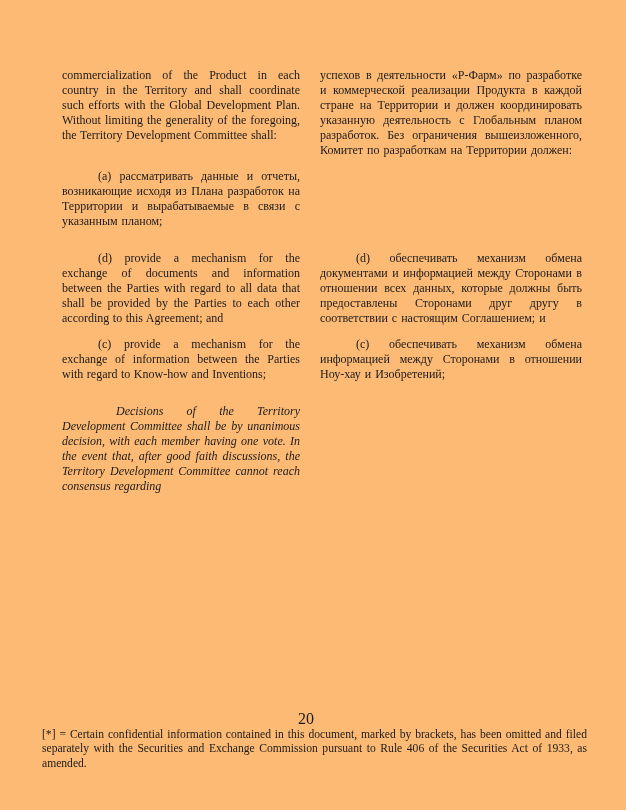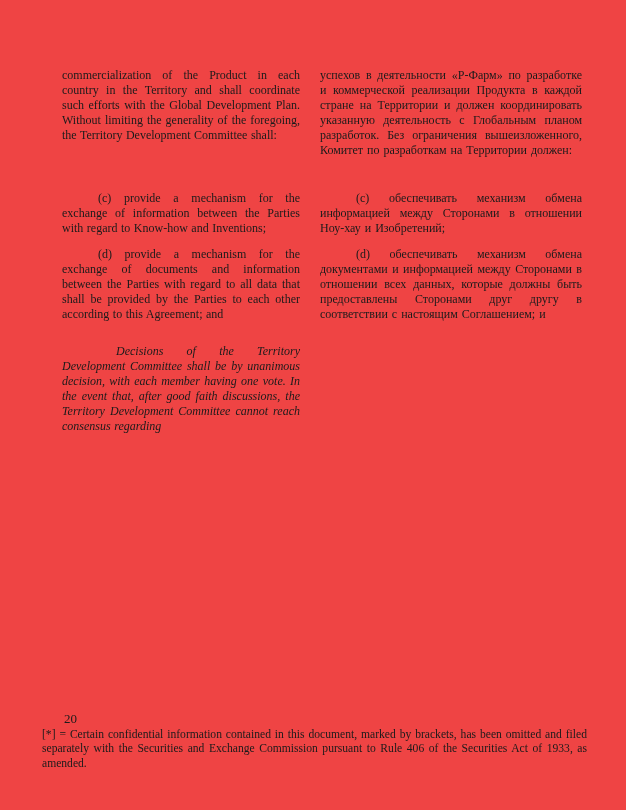--- a/index.html
+++ b/index.html
@@ -1,21 +1,21 @@
 <!DOCTYPE html>
 <html><head>
 <meta charset="utf-8">
 <style>
   html, body { margin: 0; padding: 0; background: #e8e8e8; }
   .sheet {
     position: relative;
     width: 626px;
     height: 810px;
     margin: 0 auto;
-    background: #ef4444;
+    background: #fdba74;
     font-family: "Liberation Serif", "DejaVu Serif", serif;
     color: #1b1b1b;
     overflow: hidden;
   }
   .body-grid {
     position: absolute;
     left: 62px;
     top: 68px;
     width: 520px;
   }
@@ -34,24 +34,24 @@
   }
   .col-en { word-spacing: 0.5px; }
   .col-ru { word-spacing: 1px; }
   .indent-none { text-indent: 0; }
   .indent-item { text-indent: 36px; }
   .indent-para { text-indent: 54px; font-style: italic; }
   .indent-para-ru { text-indent: 36px; }
   .page-number {
     position: absolute;
     top: 711px;
-    left: 64px;
+    left: 46px;
     width: 520px;
-    text-align: left;
-    font-size: 13px;
+    text-align: center;
+    font-size: 16px;
     line-height: 15px;
   }
   .footnote {
     position: absolute;
     top: 728px;
     left: 42px;
     width: 545px;
     margin: 0;
     font-size: 11.6px;
     line-height: 14.3px;
@@ -66,33 +66,34 @@
 <div class="sheet">
 
   <main class="body-grid">
 
     <div class="clause-row">
       <p class="col-en indent-none">commercialization of the Product in each country in the Territory and shall coordinate such efforts with the Global Development Plan.  Without limiting the generality of the foregoing, the Territory Development Committee shall:</p>
       <p class="col-ru indent-none">успехов в деятельности «Р-Фарм» по разработке и коммерческой реализации Продукта в каждой стране на Территории и должен координировать указанную деятельность с Глобальным планом разработок. Без ограничения вышеизложенного, Комитет по разработкам на Территории должен:</p>
     </div>
 
     <div class="clause-row">
+      <p class="col-ru indent-item">(a) рассматривать данные и отчеты, возникающие исходя из Плана разработок на Территории и вырабатываемые в связи с указанным планом;</p>
     </div>
 
     <div class="clause-row">
     </div>
 
     <div class="clause-row">
-      <p class="col-en indent-item">(c)  provide a mechanism for the exchange of information between the Parties with regard to Know-how and Inventions;</p>
-      <p class="col-ru indent-item">(c) обеспечивать механизм обмена информацией между Сторонами в отношении Ноу-хау и Изобретений;</p>
+      <p class="col-en indent-item">(d)  provide a mechanism for the exchange of documents and information between the Parties with regard to all data that shall be provided by the Parties to each other according to this Agreement; and</p>
+      <p class="col-ru indent-item">(d) обеспечивать механизм обмена документами и информацией между Сторонами в отношении всех данных, которые должны быть предоставлены Сторонами друг другу в соответствии с настоящим Соглашением; и</p>
     </div>
 
     <div class="clause-row">
-      <p class="col-en indent-item">(d)  provide a mechanism for the exchange of documents and information between the Parties with regard to all data that shall be provided by the Parties to each other according to this Agreement; and</p>
-      <p class="col-ru indent-item">(d) обеспечивать механизм обмена документами и информацией между Сторонами в отношении всех данных, которые должны быть предоставлены Сторонами друг другу в соответствии с настоящим Соглашением; и</p>
+      <p class="col-en indent-item">(c)  provide a mechanism for the exchange of information between the Parties with regard to Know-how and Inventions;</p>
+      <p class="col-ru indent-item">(c) обеспечивать механизм обмена информацией между Сторонами в отношении Ноу-хау и Изобретений;</p>
     </div>
 
     <div class="clause-row">
     </div>
 
     <div class="clause-row">
       <p class="col-en indent-para">Decisions of the Territory Development Committee shall be by unanimous decision, with each member having one vote. In the event that, after good faith discussions, the Territory Development Committee cannot reach consensus regarding</p>
     </div>
 
   </main>

